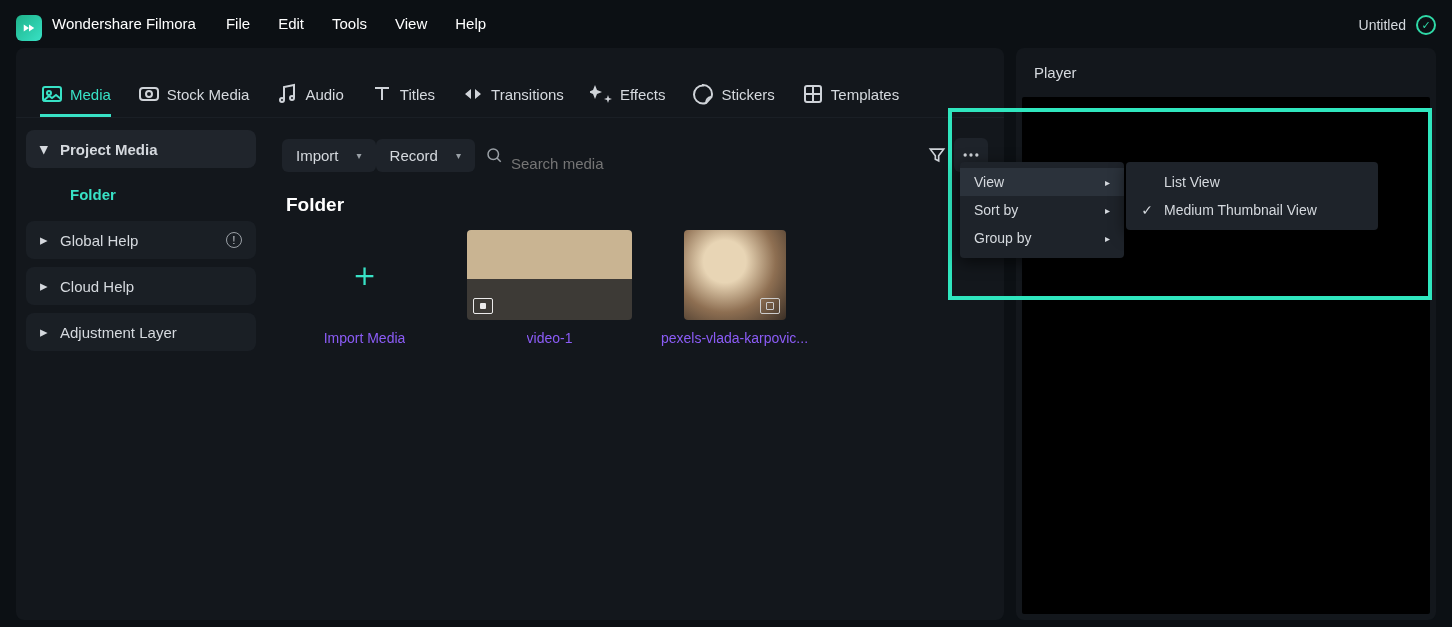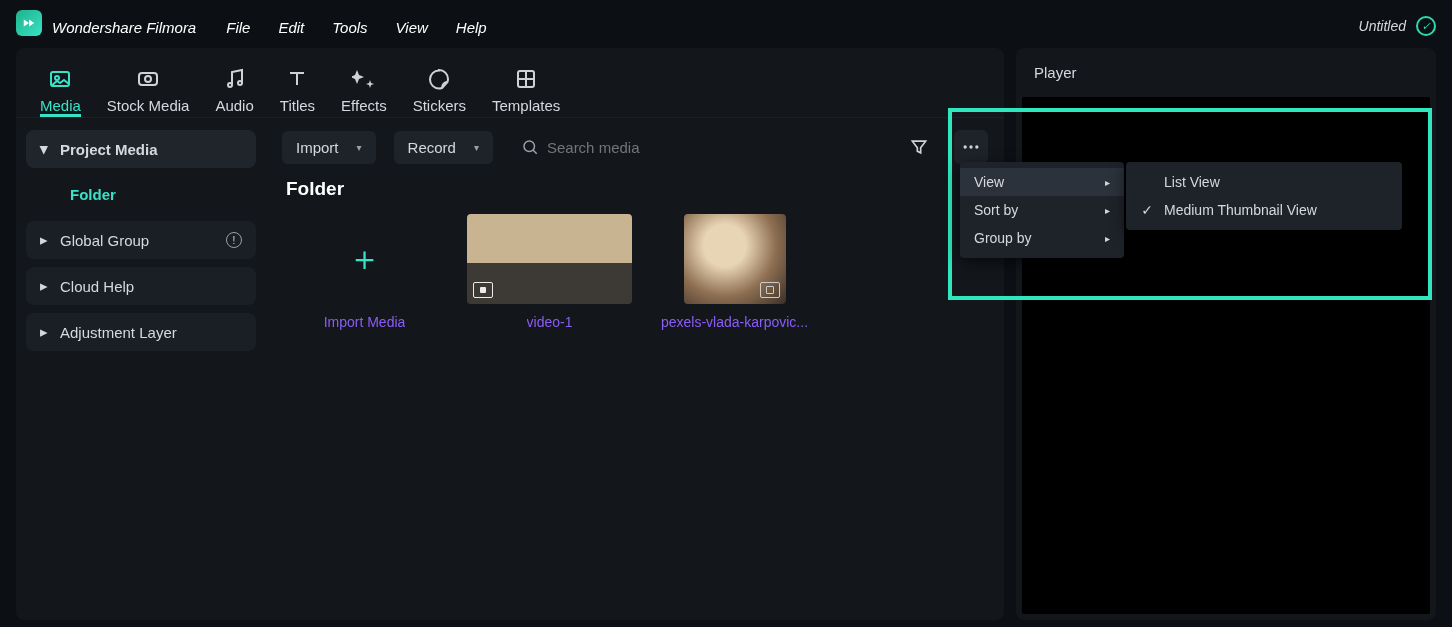--- a/index.html
+++ b/index.html
@@ -1,56 +1,56 @@
 <!DOCTYPE html>
 <html><head>
 <meta charset="utf-8">
 <style>
 * { margin:0; padding:0; box-sizing:border-box; font-family: -apple-system, "Segoe UI", Arial, sans-serif; }
 body { width:1452px; height:627px; background:#0c1014; color:#d5d9de; overflow:hidden; position:relative; font-size:14px; }
 
 
-.titlebar { height:40px; display:flex; align-items:flex-end; padding:4px 16px; background:#0c1014;font-style:italic; }
+.titlebar { height:40px; display:flex; align-items:flex-start; padding:15px 16px; background:#0c1014; }
 .logo { width:26px; height:26px; border-radius:6px; background:linear-gradient(135deg,#1fb28a,#38e2c6); display:flex; align-items:center; justify-content:center; margin-right:10px; }
 .logo svg { width:14px; height:14px; }
 .app-name { font-size:15px; color:#fff; margin-right:30px; }
 .menubar { display:flex; gap:28px; }
 .menubar span { font-size:15px; color:#fff; cursor:pointer; }
 .title-right { margin-left:auto; display:flex; align-items:center; gap:10px; }
 .saved-badge { width:20px; height:20px; border:2px solid #2fd9a7; border-radius:50%; display:flex; align-items:center; justify-content:center; color:#2fd9a7; font-size:11px; }
 
 
 .app { display:flex; height:580px; padding:8px 16px 0 16px; gap:12px; }
 
 .left-panel { flex:1; display:flex; flex-direction:column; background:#13171c; border-radius:8px; overflow:hidden; }
 .right-panel { width:420px; background:#13171c; border-radius:8px; display:flex; flex-direction:column; }
 
 
 .tabs { display:flex; align-items:flex-end; gap:26px; padding:10px 24px 0 24px; height:70px; border-bottom:1px solid #1a1f25; }
-.tab { display:flex; flex-direction:column; align-items:center; gap:6px; cursor:pointer; color:#d5d9de; font-size:15px; border-bottom:3px solid transparent; }
+.tab { display:flex; flex-direction:row; align-items:center; gap:6px; cursor:pointer; color:#d5d9de; font-size:15px; padding-bottom:8px; border-bottom:3px solid transparent; }
 .tab.active { color:#38e2c6; border-bottom-color:#38e2c6; }
 .tab .icon { width:24px; height:24px; display:flex; align-items:center; justify-content:center; }
 
 
 .content { display:flex; flex:1; overflow:hidden; }
 .sidebar { width:250px; padding:12px 10px; display:flex; flex-direction:column; gap:8px; }
 .side-item { display:flex; align-items:center; gap:10px; padding:10px 14px; border-radius:8px; color:#d5d9de; font-size:15px; cursor:pointer; }
 .side-item.header { background:#20252c; font-weight:600; }
 .side-item.sub { padding-left:44px; }
 .side-item.active { color:#38e2c6; font-weight:600; }
 .side-item.section { background:#1a1f25; }
 .chev { width:10px; display:inline-block; }
 
 .media-area { flex:1; display:flex; flex-direction:column; padding:12px 16px; position:relative; }
-.toolbar { display:flex; align-items:center; gap:18px; margin-bottom:14px; }
+.toolbar { display:flex; align-items:center; gap:0; margin-bottom:14px; }
 .dd { display:flex; align-items:center; gap:18px; background:#1e232a; padding:8px 14px; border-radius:6px; font-size:15px; cursor:pointer; }
 .dd .caret { font-size:10px; color:#9aa0a6; }
 .search-wrap { display:flex; align-items:center; gap:8px; background:transparent; padding:8px 10px; flex:1; }
 .search-wrap svg { width:18px; height:18px; stroke:#9aa0a6; }
-.search-wrap input { background:transparent; border:none; outline:none; color:#84cc16; font-size:15px; flex:1; }
+.search-wrap input { background:transparent; border:none; outline:none; color:#84cc16; font-size:15px; flex:1;margin-top:17px; }
 .tool-icon { width:34px; height:34px; display:flex; align-items:center; justify-content:center; border-radius:6px; cursor:pointer; }
 .tool-icon.more { background:#1e232a; }
 
 .folder-title { font-size:19px; font-weight:600; color:#fff; margin-bottom:14px; padding-left:4px;}
 
 .grid { display:flex; gap:20px; }
 .grid-item { width:165px; display:flex; flex-direction:column; align-items:center; gap:10px; cursor:pointer; }
 .thumb { width:100%; height:90px; border-radius:4px; display:flex; align-items:center; justify-content:center; position:relative; overflow:hidden; }
 .thumb.plus { color:#38e2c6; font-size:34px; font-weight:300; }
 .thumb.vid1 { background:linear-gradient(180deg,#c9b492 55%, #3d3a36 55%); }
@@ -138,20 +138,28 @@
         <span class="icon">
             <svg viewBox="0 0 24 24" width="24" height="24" fill="none" stroke="#cfd3d8" stroke-width="2">
               <path d="M5 6h14M12 6v12"></path>
             </svg>
           </span>
         <span>Titles</span>
       </div>
       <div class="tab">
         <span class="icon">
             <svg viewBox="0 0 24 24" width="24" height="24" fill="#cfd3d8">
+              <path d="M4 12l6-5v10zM20 12l-6-5v10z"></path>
+            </svg>
+          </span>
+        <span>Transitions</span>
+      </div>
+      <div class="tab">
+        <span class="icon">
+            <svg viewBox="0 0 24 24" width="24" height="24" fill="#cfd3d8">
               <path d="M5 3l2 5 5 2-5 2-2 5-2-5-5-2 5-2zM18 13l1 3 3 1-3 1-1 3-1-3-3-1 3-1z"></path>
             </svg>
           </span>
         <span>Effects</span>
       </div>
       <div class="tab">
         <span class="icon">
             <svg viewBox="0 0 24 24" width="24" height="24" fill="none" stroke="#cfd3d8" stroke-width="2">
               <path d="M12 3c5 0 9 4 9 9 0 1-.2 2-.5 3L15 21c-1 .3-2 .5-3 .5-5 0-9-4-9-9s4-9 9-9z"></path>
               <path d="M15 21c0-3 2-6 5.5-6"></path>
@@ -175,21 +183,21 @@
       <div class="sidebar">
         <div class="side-item header">
           <span class="chev">▾</span>
           <span>Project Media</span>
         </div>
         <div class="side-item sub active">
           <span>Folder</span>
         </div>
         <div class="side-item section">
           <span class="chev">▸</span>
-          <span>Global Group</span>
+          <span>Global Help</span>
           <span class="info-circle">!</span>
         </div>
         <div class="side-item section">
           <span class="chev">▸</span>
           <span>Cloud Help</span>
         </div>
         <div class="side-item section">
           <span class="chev">▸</span>
           <span>Adjustment Layer</span>
         </div>
@@ -266,21 +274,21 @@
   <div class="ctx-item">
     <span>Sort by</span>
       <span class="arrow">▸</span>
   </div>
   <div class="ctx-item">
     <span>Group by</span>
       <span class="arrow">▸</span>
   </div>
 </div>
 
-<div class="ctx" style="left:1126px; top:162px; width:276px;">
+<div class="ctx" style="left:1126px; top:162px; width:252px;">
   <div class="ctx-item">
     <span class="check"></span>
       <span>List View</span>
   </div>
   <div class="ctx-item">
     <span class="check">✓</span>
       <span>Medium Thumbnail View</span>
   </div>
 </div>
 

